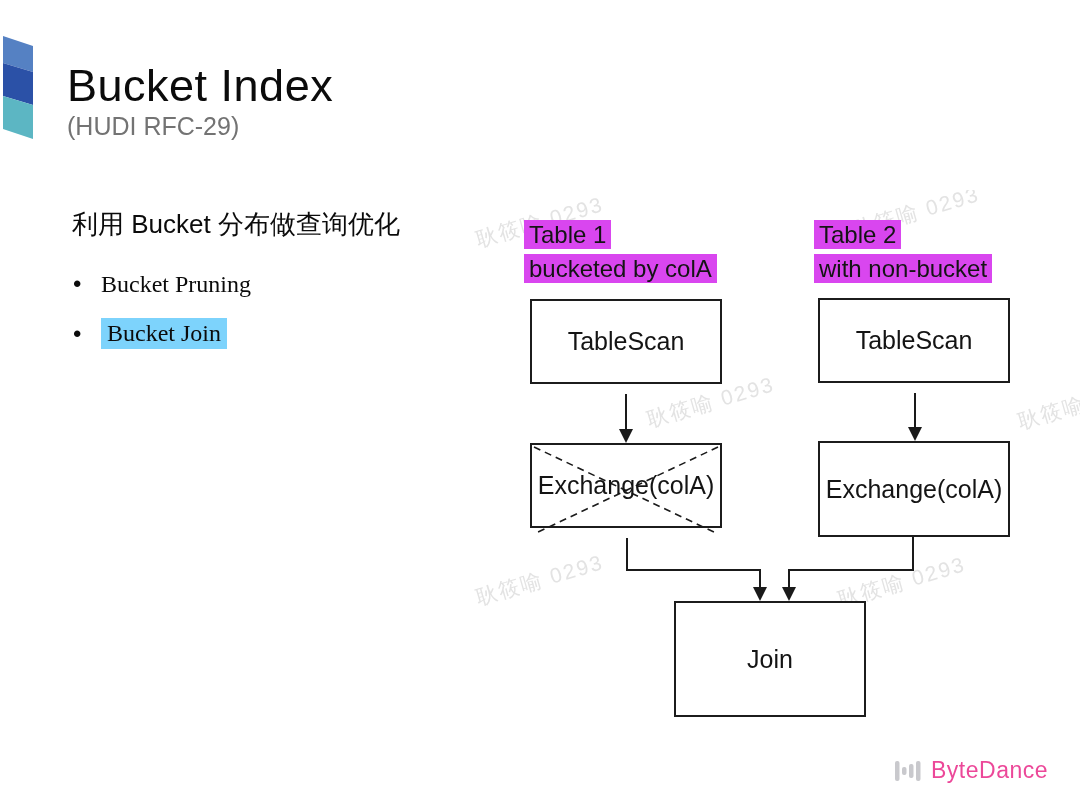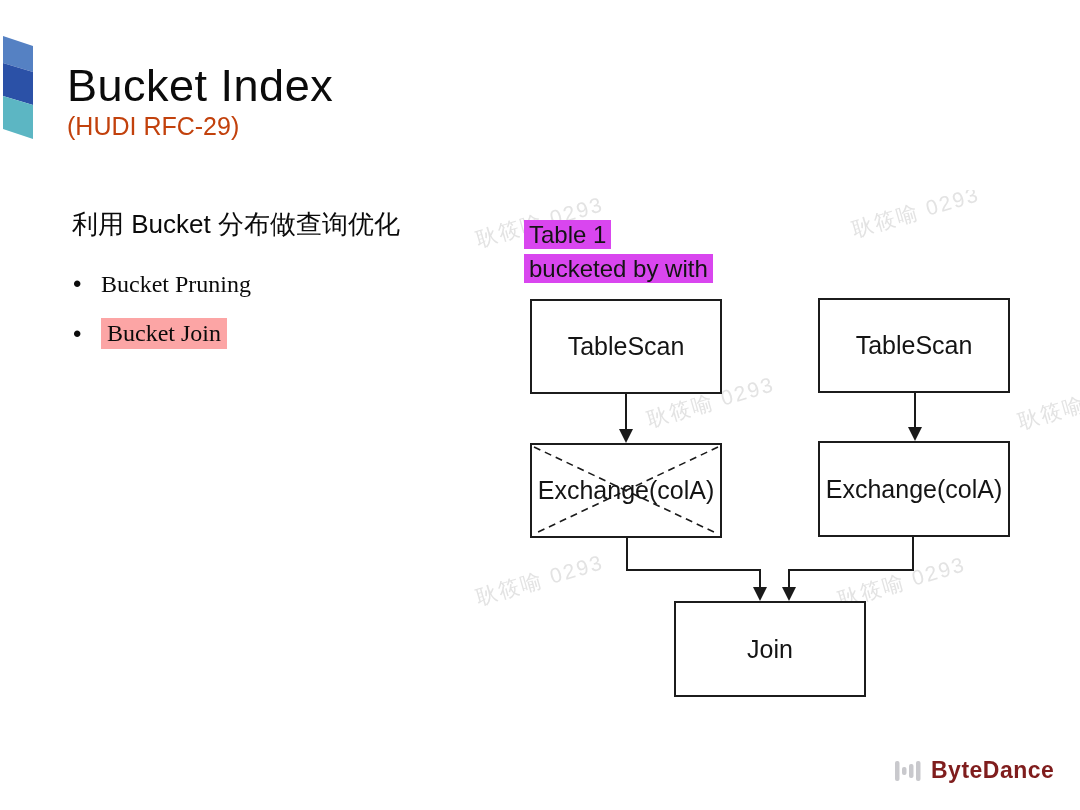--- a/index.html
+++ b/index.html
@@ -6,48 +6,48 @@
   .slide{
     position:relative;width:1080px;height:810px;background:#ffffff;
     font-family:"Liberation Sans","DejaVu Sans",sans-serif;color:#111;
     overflow:hidden;
   }
   
   .ribbon{position:absolute;left:0;top:0;}
   
   .title-row{position:absolute;left:55px;top:60px;display:flex;align-items:baseline;white-space:nowrap;flex-direction:column;}
   .title{font-size:45px;color:#0b0b0b;letter-spacing:0.5px;}
-  .title-suffix{font-size:25px;color:#c2410c;margin-left:12px;}
+  .title-suffix{font-size:25px;color:#737373;margin-left:12px;}
   
   .heading{position:absolute;left:72px;top:207px;font-size:26px;color:#0b0b0b;white-space:nowrap;}
   
   .bullets{position:absolute;left:73px;top:270px;margin:0;padding:0;list-style:none;}
   .bullet-item{display:flex;align-items:center;margin-bottom:20px;font-size:24px;}
   .dot{width:28px;font-size:24px;color:#0b0b0b;}
   .bullet-label{color:#0b0b0b;font-family:Liberation Serif, serif;}
-  .bullet-label.highlight{background:#fca5a5;padding:2px 6px;}
+  .bullet-label.highlight{background:#7dd3fc;padding:2px 6px;}
   
   .diagram{position:absolute;left:470px;top:190px;width:610px;height:560px;overflow:hidden;}
   .wm{
     position:absolute;font-size:21px;color:#e3e3e3;white-space:nowrap;
     transform:rotate(-16deg);z-index:1;letter-spacing:2px;
   }
   .col-label{position:absolute;z-index:2;font-size:24px;line-height:34px;color:#141414;white-space:nowrap;}
   .col-label span{background:#d946ef;padding:1px 5px;}
   .node{
-    position:absolute;width:192px;height:95px;background:#ffffff;border:2px solid #1c1c1c;
+    position:absolute;width:192px;height:85px;background:#ffffff;border:2px solid #1c1c1c;
     display:flex;align-items:center;justify-content:center;font-size:25px;color:#141414;
     box-sizing:border-box;z-index:3;
   }
   .xcross{position:absolute;left:0;top:0;}
   .node span{position:relative;z-index:1;}
   .edges{position:absolute;left:0;top:0;z-index:4;pointer-events:none;}
   
   .logo{position:absolute;left:893px;top:757px;display:flex;align-items:center;}
-  .logo-text{font-size:23px;font-weight:700;color:#7f1d1d;letter-spacing:0.5px;margin-left:8px;}
+  .logo-text{font-size:23px;font-weight:400;color:#ec4899;letter-spacing:0.5px;margin-left:8px;}
 </style>
 </head>
 <body>
 
 <div class="slide">
 
   <svg class="ribbon" width="40" height="150" viewBox="0 0 40 150">
     <polygon points="3,36 33,46 33,72 3,63" fill="#5581c3"></polygon>
     <polygon points="3,63 33,72 33,105 3,96" fill="#2b51a7"></polygon>
     <polygon points="3,96 33,105 33,139 3,129" fill="#5cb6c3"></polygon>
@@ -75,21 +75,25 @@
 
     <span class="wm" style="left:4px;top:18px">耿筱喻 0293</span>
     <span class="wm" style="left:380px;top:8px">耿筱喻 0293</span>
     <span class="wm" style="left:175px;top:198px">耿筱喻 0293</span>
     <span class="wm" style="left:546px;top:200px">耿筱喻 0293</span>
     <span class="wm" style="left:4px;top:376px">耿筱喻 0293</span>
     <span class="wm" style="left:366px;top:378px">耿筱喻 0293</span>
 
     <div class="col-label" style="left:54px;top:28px">
       <div><span>Table 1</span></div>
-      <div><span>bucketed by with</span></div>
+      <div><span>bucketed by colA</span></div>
+    </div>
+    <div class="col-label" style="left:344px;top:28px">
+      <div><span>Table 2</span></div>
+      <div><span>with non-bucket</span></div>
     </div>
 
     <div class="node" style="left:60px;top:109px">
       <span>TableScan</span>
     </div>
 
     <div class="node" style="left:60px;top:253px">
       <svg class="xcross" width="188" height="91" viewBox="0 0 188 91">
         <line x1="2" y1="2" x2="186" y2="89" stroke="#1a1a1a" stroke-width="1.6" stroke-dasharray="7 5"></line>
         <line x1="186" y1="2" x2="2" y2="89" stroke="#1a1a1a" stroke-width="1.6" stroke-dasharray="7 5"></line>
@@ -98,21 +102,21 @@
     </div>
 
     <div class="node" style="left:348px;top:108px">
       <span>TableScan</span>
     </div>
 
     <div class="node" style="left:348px;top:251px;height:96px">
       <span>Exchange(colA)</span>
     </div>
 
-    <div class="node" style="left:204px;top:411px;height:96px">
+    <div class="node" style="left:204px;top:411px;height:116px">
       <span>Join</span>
     </div>
 
     <svg class="edges" width="610" height="560" viewBox="0 0 610 560">
 
       <line x1="156" y1="204" x2="156" y2="241" stroke="#1a1a1a" stroke-width="2"></line>
       <polygon points="156,253 149,239 163,239" fill="#1a1a1a"></polygon>
 
       <line x1="445" y1="203" x2="445" y2="239" stroke="#1a1a1a" stroke-width="2"></line>
       <polygon points="445,251 438,237 452,237" fill="#1a1a1a"></polygon>

